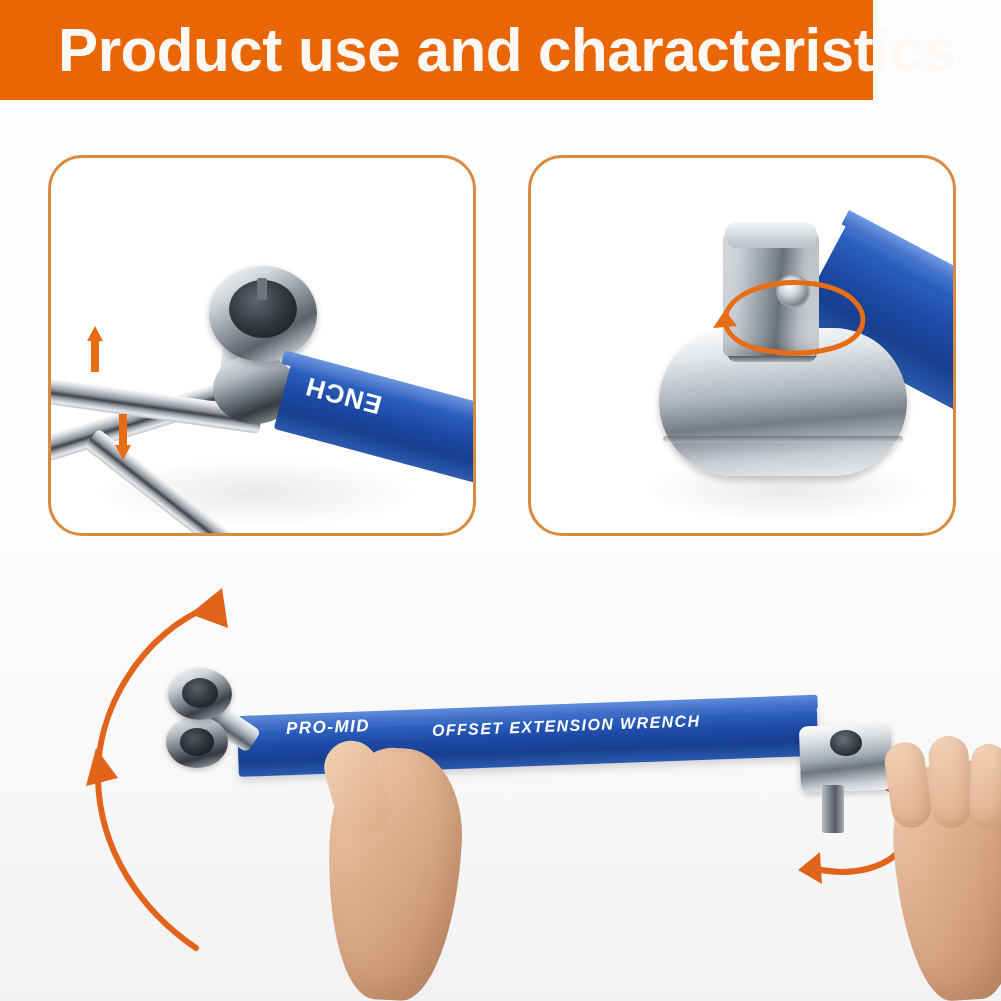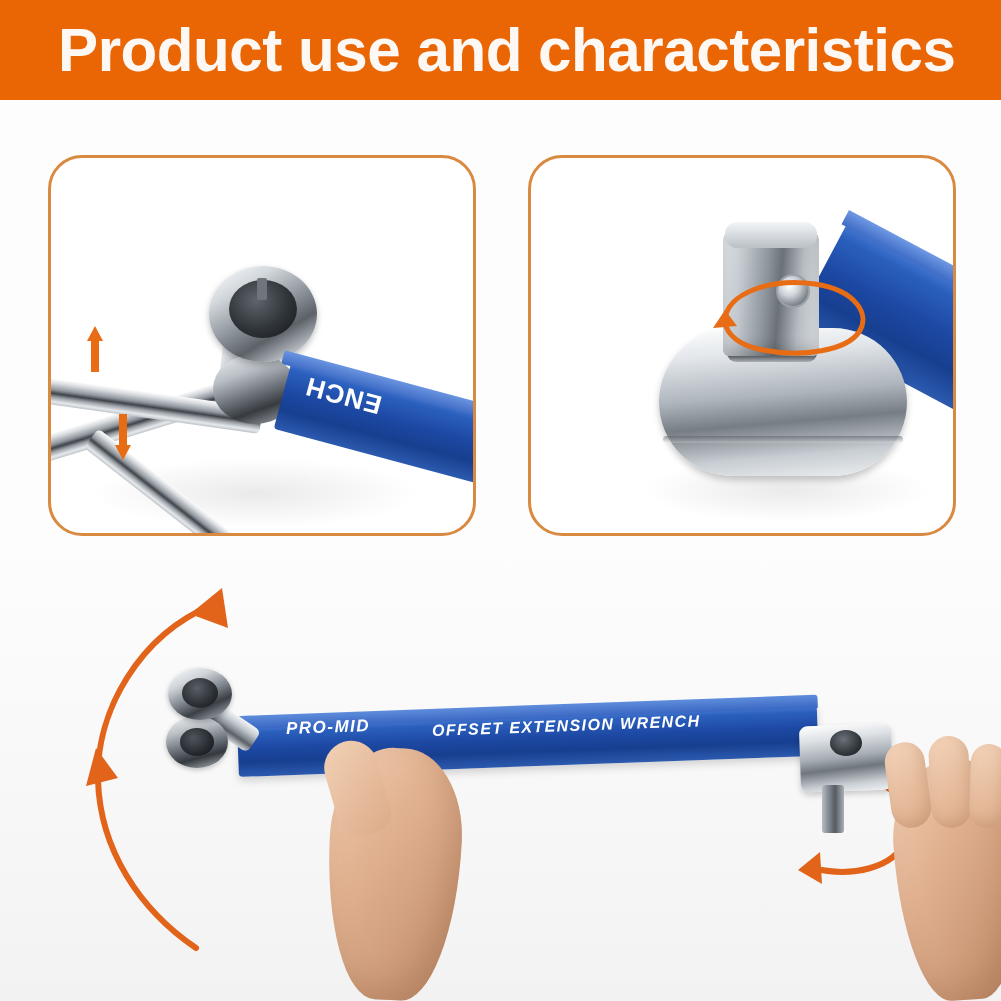--- a/index.html
+++ b/index.html
@@ -16,21 +16,21 @@
     height: 1001px;
     background: #fdfdfd;
     overflow: hidden;
   }
 
   
   .header-band {
     position: absolute;
     left: 0;
     top: 0;
-    width: 1001px;
+    width: 873px;
     height: 100px;
     background: #ea6504;
   }
   .header-title {
     position: absolute;
     left: 58px;
     top: 17px;
     width: 930px;
     font-size: 62px;
     line-height: 66px;

